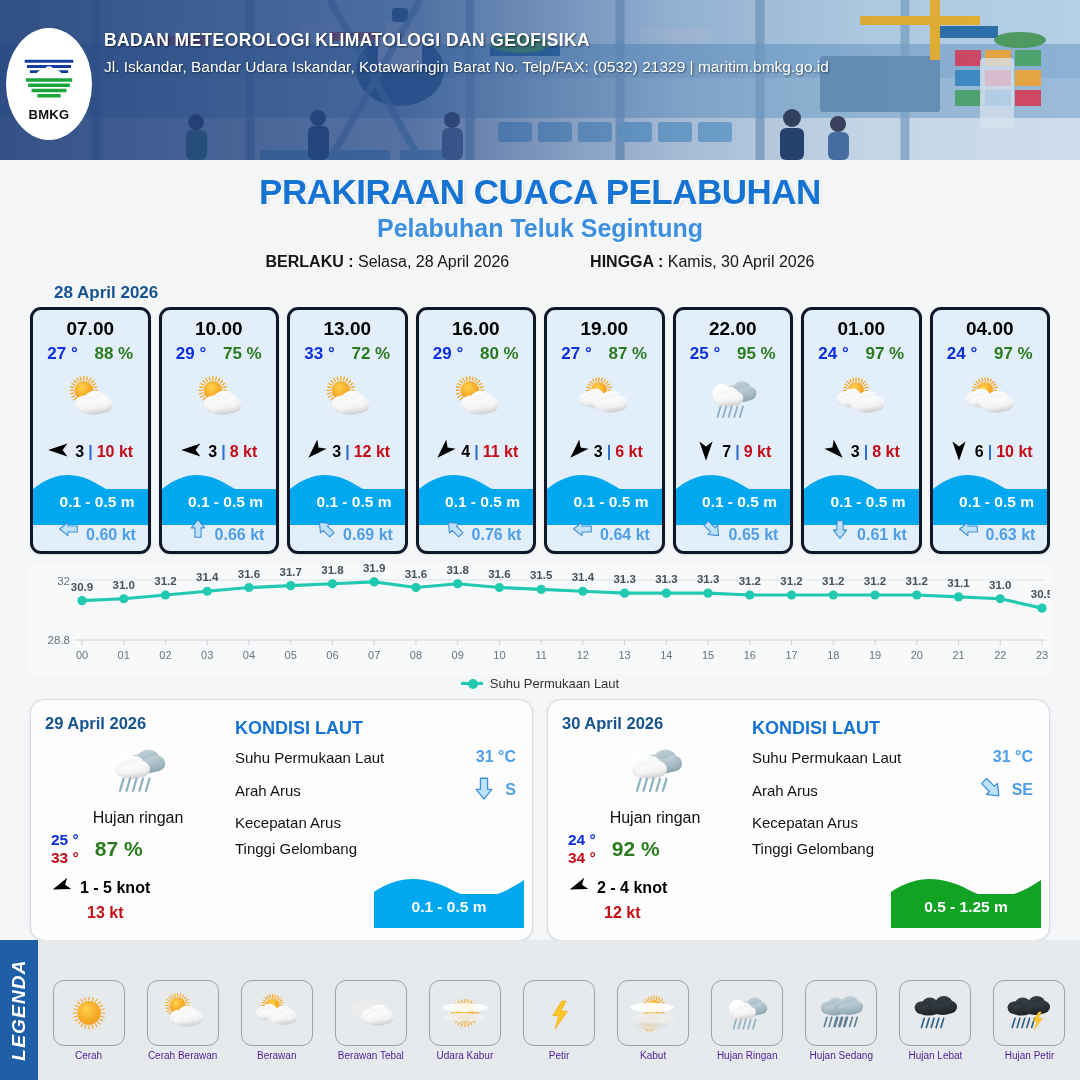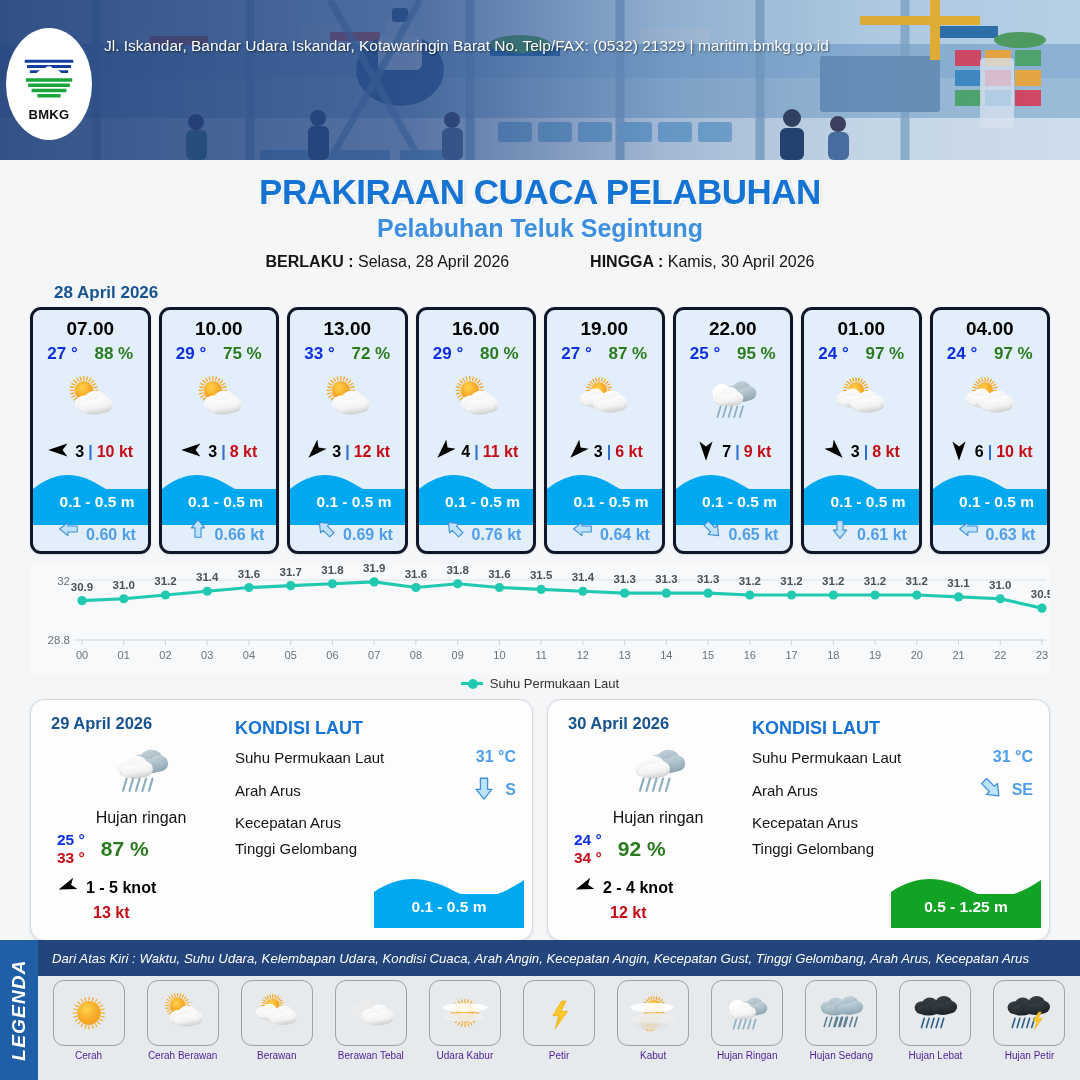--- a/index.html
+++ b/index.html
@@ -91,21 +91,21 @@
 
   
   .daily-row { display:flex; gap:14px; padding:8px 30px 0 30px; }
   .daily {
     width:503px; height:242px;
     background:#fdfdfd; border:1px solid #d4dae2; border-radius:14px;
     box-shadow:0 1px 3px rgba(0,0,0,.10);
     position:relative;
     display:flex;
   }
-  .d-left { width:200px; padding:14px 0 0 20px; }
+  .d-left { width:200px; padding:14px 0 0 14px; }
   .d-date { font-size:16.5px; font-weight:bold; color:#16538f; }
   .d-icon { height:70px; display:flex; align-items:center; justify-content:center; margin-top:2px; }
   .d-cond { font-size:16px; color:#121212; text-align:center; margin-top:4px; }
   .d-temps { display:flex; align-items:center; gap:16px; margin-top:4px; padding-left:6px; }
   .d-tcol { display:flex; flex-direction:column; }
   .d-tmin { font-size:15.5px; font-weight:bold; color:#0c2fe0; }
   .d-tmax { font-size:15.5px; font-weight:bold; color:#c40d17; }
   .d-hum  { font-size:21px; font-weight:bold; color:#2a7a1e; }
   .d-wind { display:flex; align-items:center; gap:7px; margin-top:8px; padding-left:6px; font-size:16px; font-weight:bold; color:#000;}
   .d-gust { font-size:16px; font-weight:bold; color:#c40d17; margin-top:3px; padding-left:42px; }
@@ -251,20 +251,21 @@
             <path d="M20 72h60v6H20z"></path>
             <path d="M30 81h40v6H30z"></path>
         </g>
         <path d="M14 56c16 10 56 10 72 0l-4 32H18z" fill="none"></path>
       </svg>
     </div>
     <div class="logo-text">BMKG</div>
   </div>
 
   <div class="header-texts">
+    <div class="h-line1">BADAN METEOROLOGI KLIMATOLOGI DAN GEOFISIKA</div>
     <div class="h-line3">Jl. Iskandar, Bandar Udara Iskandar, Kotawaringin Barat No. Telp/FAX: (0532) 21329 | maritim.bmkg.go.id</div>
   </div>
 </div>
 
 <div class="title-block">
   <div class="t1">PRAKIRAAN CUACA PELABUHAN</div>
   <div class="t2">Pelabuhan Teluk Segintung</div>
   <div class="t3">
     <span class="lbl">BERLAKU :</span>
     <span>Selasa, 28 April 2026</span>
@@ -1231,21 +1232,20 @@
         <div class="d-wavetext">0.5 - 1.25 m</div>
       </div>
     </div>
     </div>
   </div>
 
 <div class="legenda">
   <div class="legenda-bar">
     <span>LEGENDA</span>
   </div>
-  <div class="legenda-note">Dari Atas Kiri : Waktu, Suhu Udara, Kelembapan Udara, Kondisi Cuaca, Arah Angin, Kecepatan Angin, Kecepatan Gust, Tinggi Gelombang, Arah Arus, Kecepatan Arus</div>
   <div class="legenda-items" id="legend-items">
       <div class="leg-item">
     <div class="leg-box">
           <svg viewBox="0 0 100 100" width="54" height="54">
     <defs>
       <radialGradient id="g-sun-cerah-icon-54" cx="40%" cy="35%">
         <stop offset="0%" stop-color="#ffd24d"></stop>
                 <stop offset="100%" stop-color="#f5a623"></stop>
       </radialGradient>
       <linearGradient id="g-cl-cerah-icon-54" x1="0" y1="0" x2="0.3" y2="1">

